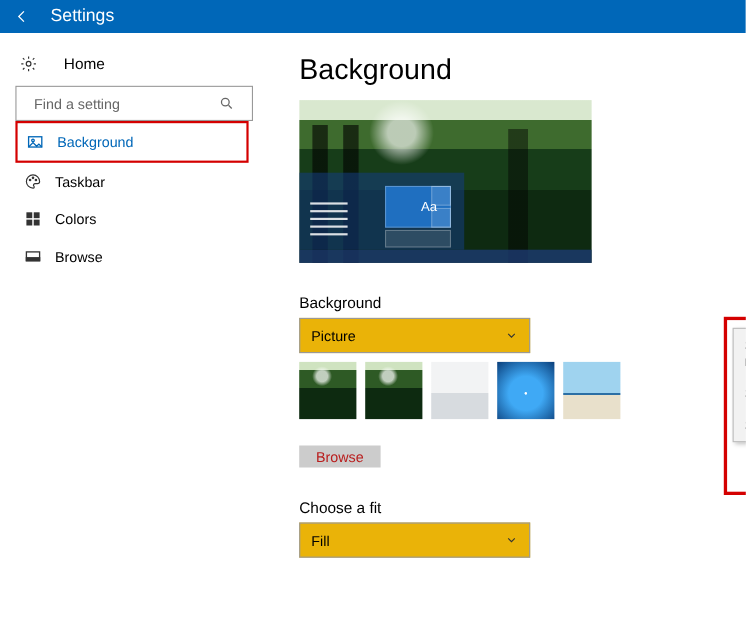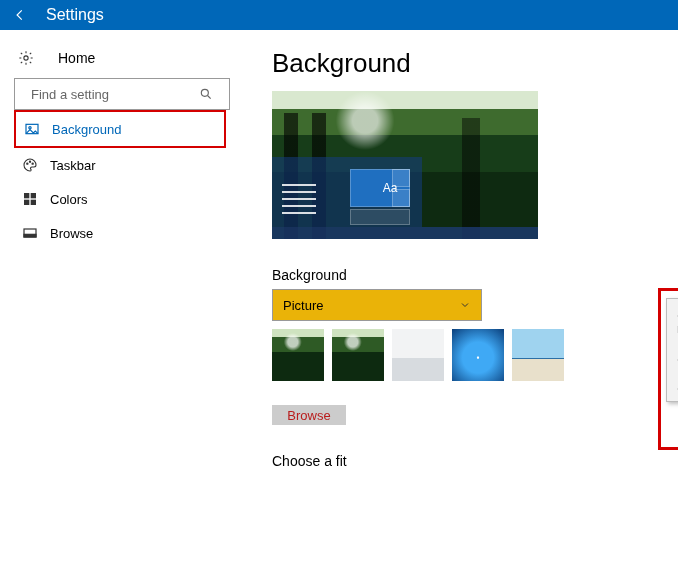--- a/index.html
+++ b/index.html
@@ -178,20 +178,26 @@
       <div class="thumb th-forest"></div>
       <div class="thumb th-forest"></div>
       <div class="thumb th-snow"></div>
       <div class="thumb th-win10"></div>
       <div class="thumb th-beach"></div>
     </div>
 
     <button class="browse">Browse</button>
 
     <div class="field-label">Choose a fit</div>
+    <div class="dropdown">
+      <span>Fill</span>
+      <svg class="chev" viewBox="0 0 24 24" fill="none" stroke="#333" stroke-width="2">
+          <path d="M6 9l6 6 6-6"></path>
+        </svg>
+    </div>
 
     <div class="context-menu">
       <div>Set for all monitors</div>
       <div>Set for monitor 1</div>
       <div>Set for monitor 2</div>
     </div>
 
     <div class="red-highlight rh1"></div>
   </div>
 </div>

